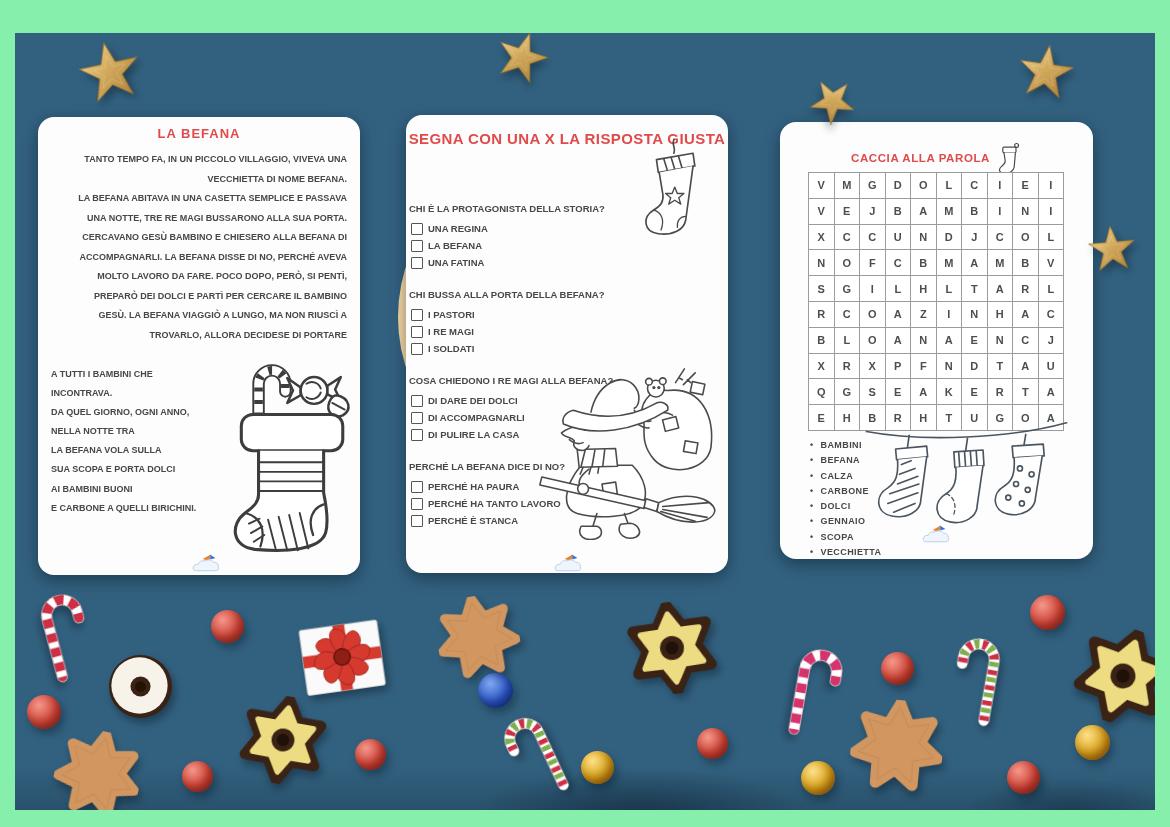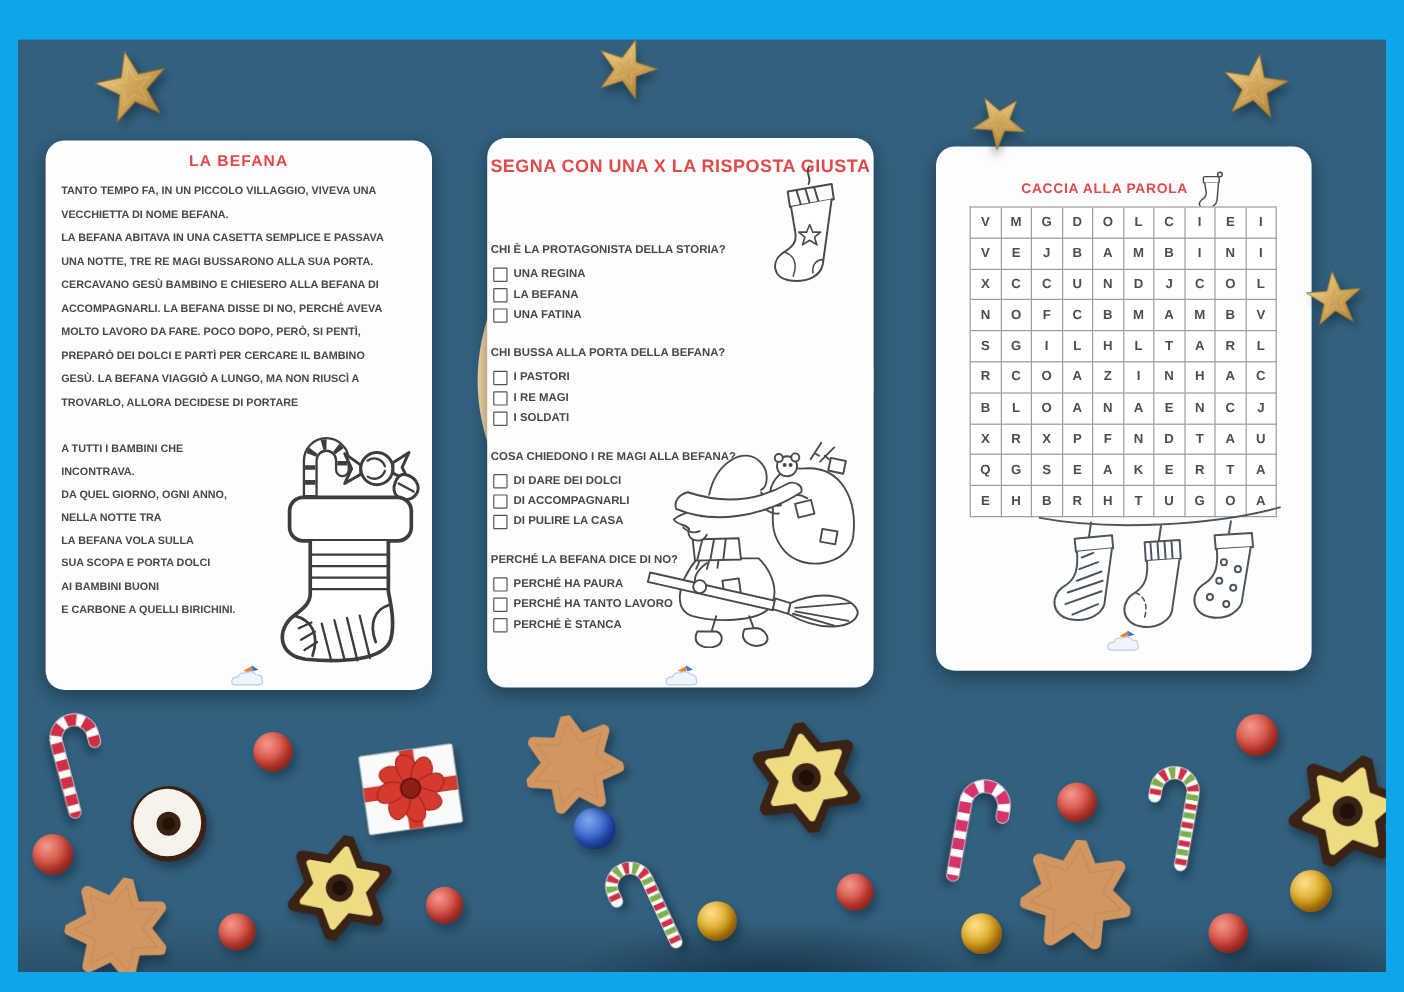--- a/index.html
+++ b/index.html
@@ -1,16 +1,16 @@
 <!DOCTYPE html>
 <html><head>
 <meta charset="utf-8">
 <style>
   html,body{margin:0;padding:0;background:#888;}
-  #canvas{position:relative;width:1170px;height:827px;background:#0ea5e9;overflow:hidden;
+  #canvas{position:relative;width:1170px;height:827px;background:#86efac;overflow:hidden;
           font-family:"Liberation Sans",sans-serif;}
   #photo{position:absolute;left:15px;top:33px;right:15px;bottom:17px;background:#32617F;overflow:hidden;}
   #photo::after{content:"";position:absolute;left:0;right:0;bottom:0;height:46px;
           background:linear-gradient(to bottom,rgba(10,25,40,0),rgba(10,25,40,.22));pointer-events:none;}
   .shadow{position:absolute;pointer-events:none;}
   .s1{left:455px;top:735px;width:340px;height:90px;background:radial-gradient(ellipse at center,rgba(10,28,44,.5),rgba(10,28,44,0) 70%);}
   .s2{left:945px;top:745px;width:220px;height:70px;background:radial-gradient(ellipse at center,rgba(10,28,44,.4),rgba(10,28,44,0) 70%);}
   .tan-circle{position:absolute;left:383px;top:119px;width:330px;height:330px;border-radius:50%;
           background:#F6D8A7;z-index:1;}
   .page{position:absolute;background:#FDFDFD;border-radius:16px;z-index:2;
@@ -18,21 +18,21 @@
   #page1{left:23px;top:84px;width:322px;height:458px;}
   #page2{left:391px;top:82px;width:322px;height:458px;}
   #page3{left:765px;top:89px;width:313px;height:437px;}
   
   .ptitle{position:absolute;margin:0;width:100%;text-align:center;color:#E04A4A;font-weight:700;}
   .t1{top:9px;font-size:13px;letter-spacing:1px;}
   .t2{top:15px;font-size:15px;letter-spacing:.4px;}
   .t3{top:20px;font-size:11.5px;letter-spacing:.6px;display:flex;justify-content:center;align-items:center;gap:8px;}
   .story{position:absolute;color:#474747;font-weight:700;font-size:9px;}
   .story .story-line{height:19.5px;line-height:19.5px;white-space:nowrap;}
-  #story-wide{left:13px;top:33px;right:13px;}
+  #story-wide{left:13px;top:33px;right:13px;text-align:right;}
   #story-narrow{left:13px;top:248px;width:205px;}
   #story-narrow .story-line{height:19.1px;line-height:19.1px;}
   .illo{position:absolute;}
   .stocking-big{left:188px;top:240px;width:134px;height:200px;}
   .stocking-small{right:24px;top:22px;width:64px;height:102px;}
   .witch{left:114px;top:248px;width:197px;height:177px;}
   .hanging-socks{left:83px;top:294px;width:207px;height:136px;}
   .logo{position:absolute;width:32px;height:26px;}
   #page1 .logo{left:152px;top:434px;}
   #page2 .logo{left:146px;top:436px;}
@@ -494,20 +494,30 @@
           <div class="ws-cell">H</div>
           <div class="ws-cell">B</div>
           <div class="ws-cell">R</div>
           <div class="ws-cell">H</div>
           <div class="ws-cell">T</div>
           <div class="ws-cell">U</div>
           <div class="ws-cell">G</div>
           <div class="ws-cell">O</div>
           <div class="ws-cell">A</div>
         </div>
+      <ul id="ws-words">
+          <li>BAMBINI</li>
+          <li>BEFANA</li>
+          <li>CALZA</li>
+          <li>CARBONE</li>
+          <li>DOLCI</li>
+          <li>GENNAIO</li>
+          <li>SCOPA</li>
+          <li>VECCHIETTA</li>
+        </ul>
       <svg class="illo hanging-socks" viewBox="0 0 210 140" fill="none" stroke="#4a5560" stroke-width="1.7" stroke-linecap="round" stroke-linejoin="round">
         <path d="M2 16 C60 27 150 23 208 7"></path>
         <path d="M46 20 L44 34 M106 23 L104 37 M166 19 L164 31"></path>
         <path d="M32 34 L64 31 L65 42 L33 45 Z" fill="#fff"></path>
         <path d="M34 45 C35 60 33 68 24 74 C10 82 12 100 28 103 C44 106 58 98 58 86 L64 42" fill="#fff"></path>
         <path d="M38 50 L48 46 M36 60 L52 54 M34 70 L55 62 M26 80 L56 70 M24 90 L55 79 M30 99 L52 90"></path>
         <path d="M92 37 L122 35 L123 51 L93 53 Z" fill="#fff"></path>
         <path d="M97 38 L98 52 M103 37.5 L104 51.5 M109 37 L110 51 M115 36.5 L116 50.5"></path>
         <path d="M94 53 C95 66 93 74 84 80 C70 88 72 106 88 109 C102 112 116 104 116 92 L122 51" fill="#fff"></path>
         <path d="M84 80 C92 83 95 91 92 101" stroke-dasharray="4 3" stroke-width="1.3"></path>

